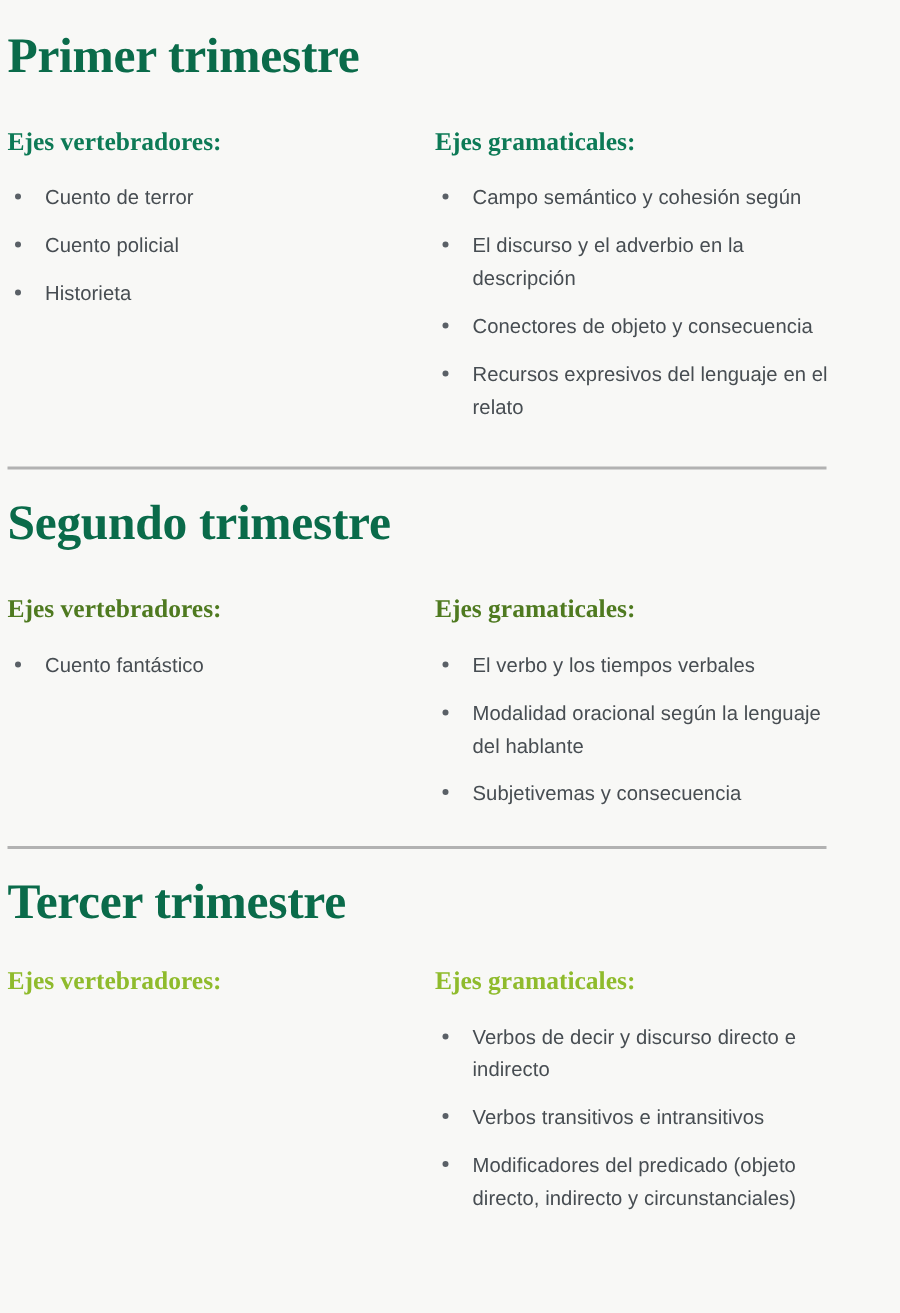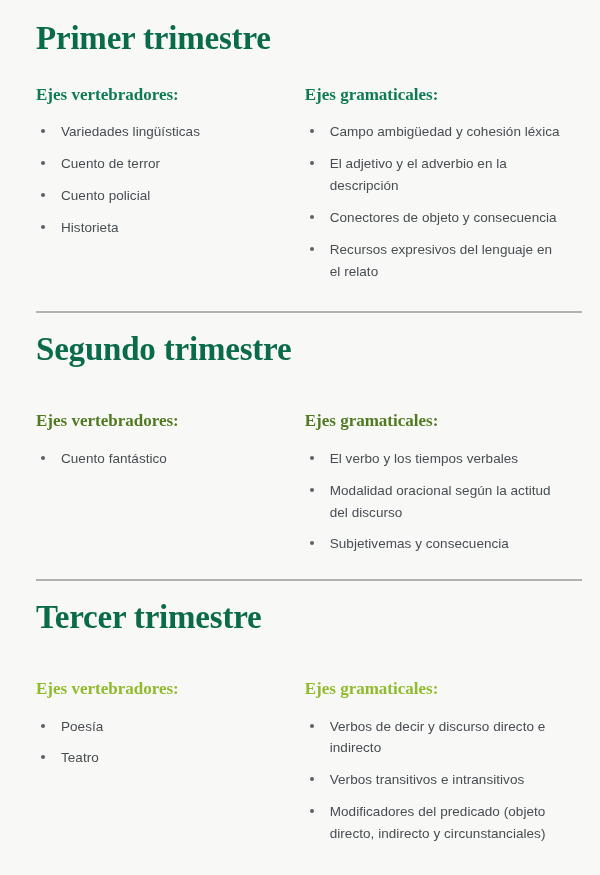--- a/index.html
+++ b/index.html
@@ -12,21 +12,21 @@
     overflow: hidden;
     background: #f8f8f6;
     font-family: "Liberation Sans", sans-serif;
     -webkit-font-smoothing: antialiased;
   }
 
   .page {
     width: 600px;
     height: 875px;
     box-sizing: border-box;
-    padding: 0 36px;
+    padding: 0 5px;
     position: relative;
   }
 
   .trimester {
     position: relative;
   }
 
   .divider {
     height: 0;
     border-top: 2px solid #b2b2b2;
@@ -90,54 +90,53 @@
     border-radius: 50%;
     background: #5a6066;
   }
 
   
   .t1 { padding-top: 20px; }
   .t1 .tri-title { margin-bottom: 27px; }
   .t1 .sub-title { margin-bottom: 16px; }
 
   .t2 { padding-top: 18px; }
-  .t2 .tri-title { margin-bottom: 42px; }
+  .t2 .tri-title { margin-bottom: 27px; }
   .t2 .sub-title { margin-bottom: 16px; }
 
   .t3 { padding-top: 18px; }
-  .t3 .tri-title { margin-bottom: 42px; }
+  .t3 .tri-title { margin-bottom: 22px; }
   .t3 .sub-title { margin-bottom: 16px; }
 
   .spacer-1 { height: 19px; }
   .spacer-2 { height: 14px; }
 </style>
 </head>
 <body style="background: rgb(248, 248, 246);">
 
 <div class="page">
 
   <section class="trimester t1">
     <h1 class="tri-title" style="color: rgb(10, 107, 74);">Primer trimestre</h1>
 
     <div class="columns">
       <div class="col col-left">
         <h2 class="sub-title" style="color: rgb(13, 122, 86);">Ejes vertebradores:</h2>
         <ul class="items">
-            <li>Variedades lingüísticas</li>
             <li>Cuento de terror</li>
             <li>Cuento policial</li>
             <li>Historieta</li>
           </ul>
       </div>
 
       <div class="col col-right">
         <h2 class="sub-title" style="color: rgb(13, 122, 86);">Ejes gramaticales:</h2>
         <ul class="items">
-            <li>Campo ambigüedad y cohesión léxica</li>
-            <li>El adjetivo y el adverbio en la descripción</li>
+            <li>Campo semántico y cohesión según</li>
+            <li>El discurso y el adverbio en la descripción</li>
             <li>Conectores de objeto y consecuencia</li>
             <li>Recursos expresivos del lenguaje en el relato</li>
           </ul>
       </div>
     </div>
   </section>
 
   <div class="spacer-1"></div>
   <div class="divider"></div>
 
@@ -149,40 +148,36 @@
         <h2 class="sub-title" style="color: rgb(79, 122, 32);">Ejes vertebradores:</h2>
         <ul class="items">
             <li>Cuento fantástico</li>
           </ul>
       </div>
 
       <div class="col col-right">
         <h2 class="sub-title" style="color: rgb(79, 122, 32);">Ejes gramaticales:</h2>
         <ul class="items">
             <li>El verbo y los tiempos verbales</li>
-            <li>Modalidad oracional según la actitud del discurso</li>
+            <li>Modalidad oracional según la lenguaje del hablante</li>
             <li>Subjetivemas y consecuencia</li>
           </ul>
       </div>
     </div>
   </section>
 
   <div class="spacer-2"></div>
   <div class="divider"></div>
 
   <section class="trimester t3">
     <h1 class="tri-title" style="color: rgb(10, 107, 74);">Tercer trimestre</h1>
 
     <div class="columns">
       <div class="col col-left">
         <h2 class="sub-title" style="color: rgb(143, 187, 44);">Ejes vertebradores:</h2>
-        <ul class="items">
-            <li>Poesía</li>
-            <li>Teatro</li>
-          </ul>
       </div>
 
       <div class="col col-right">
         <h2 class="sub-title" style="color: rgb(143, 187, 44);">Ejes gramaticales:</h2>
         <ul class="items">
             <li>Verbos de decir y discurso directo e indirecto</li>
             <li>Verbos transitivos e intransitivos</li>
             <li>Modificadores del predicado (objeto directo, indirecto y circunstanciales)</li>
           </ul>
       </div>

